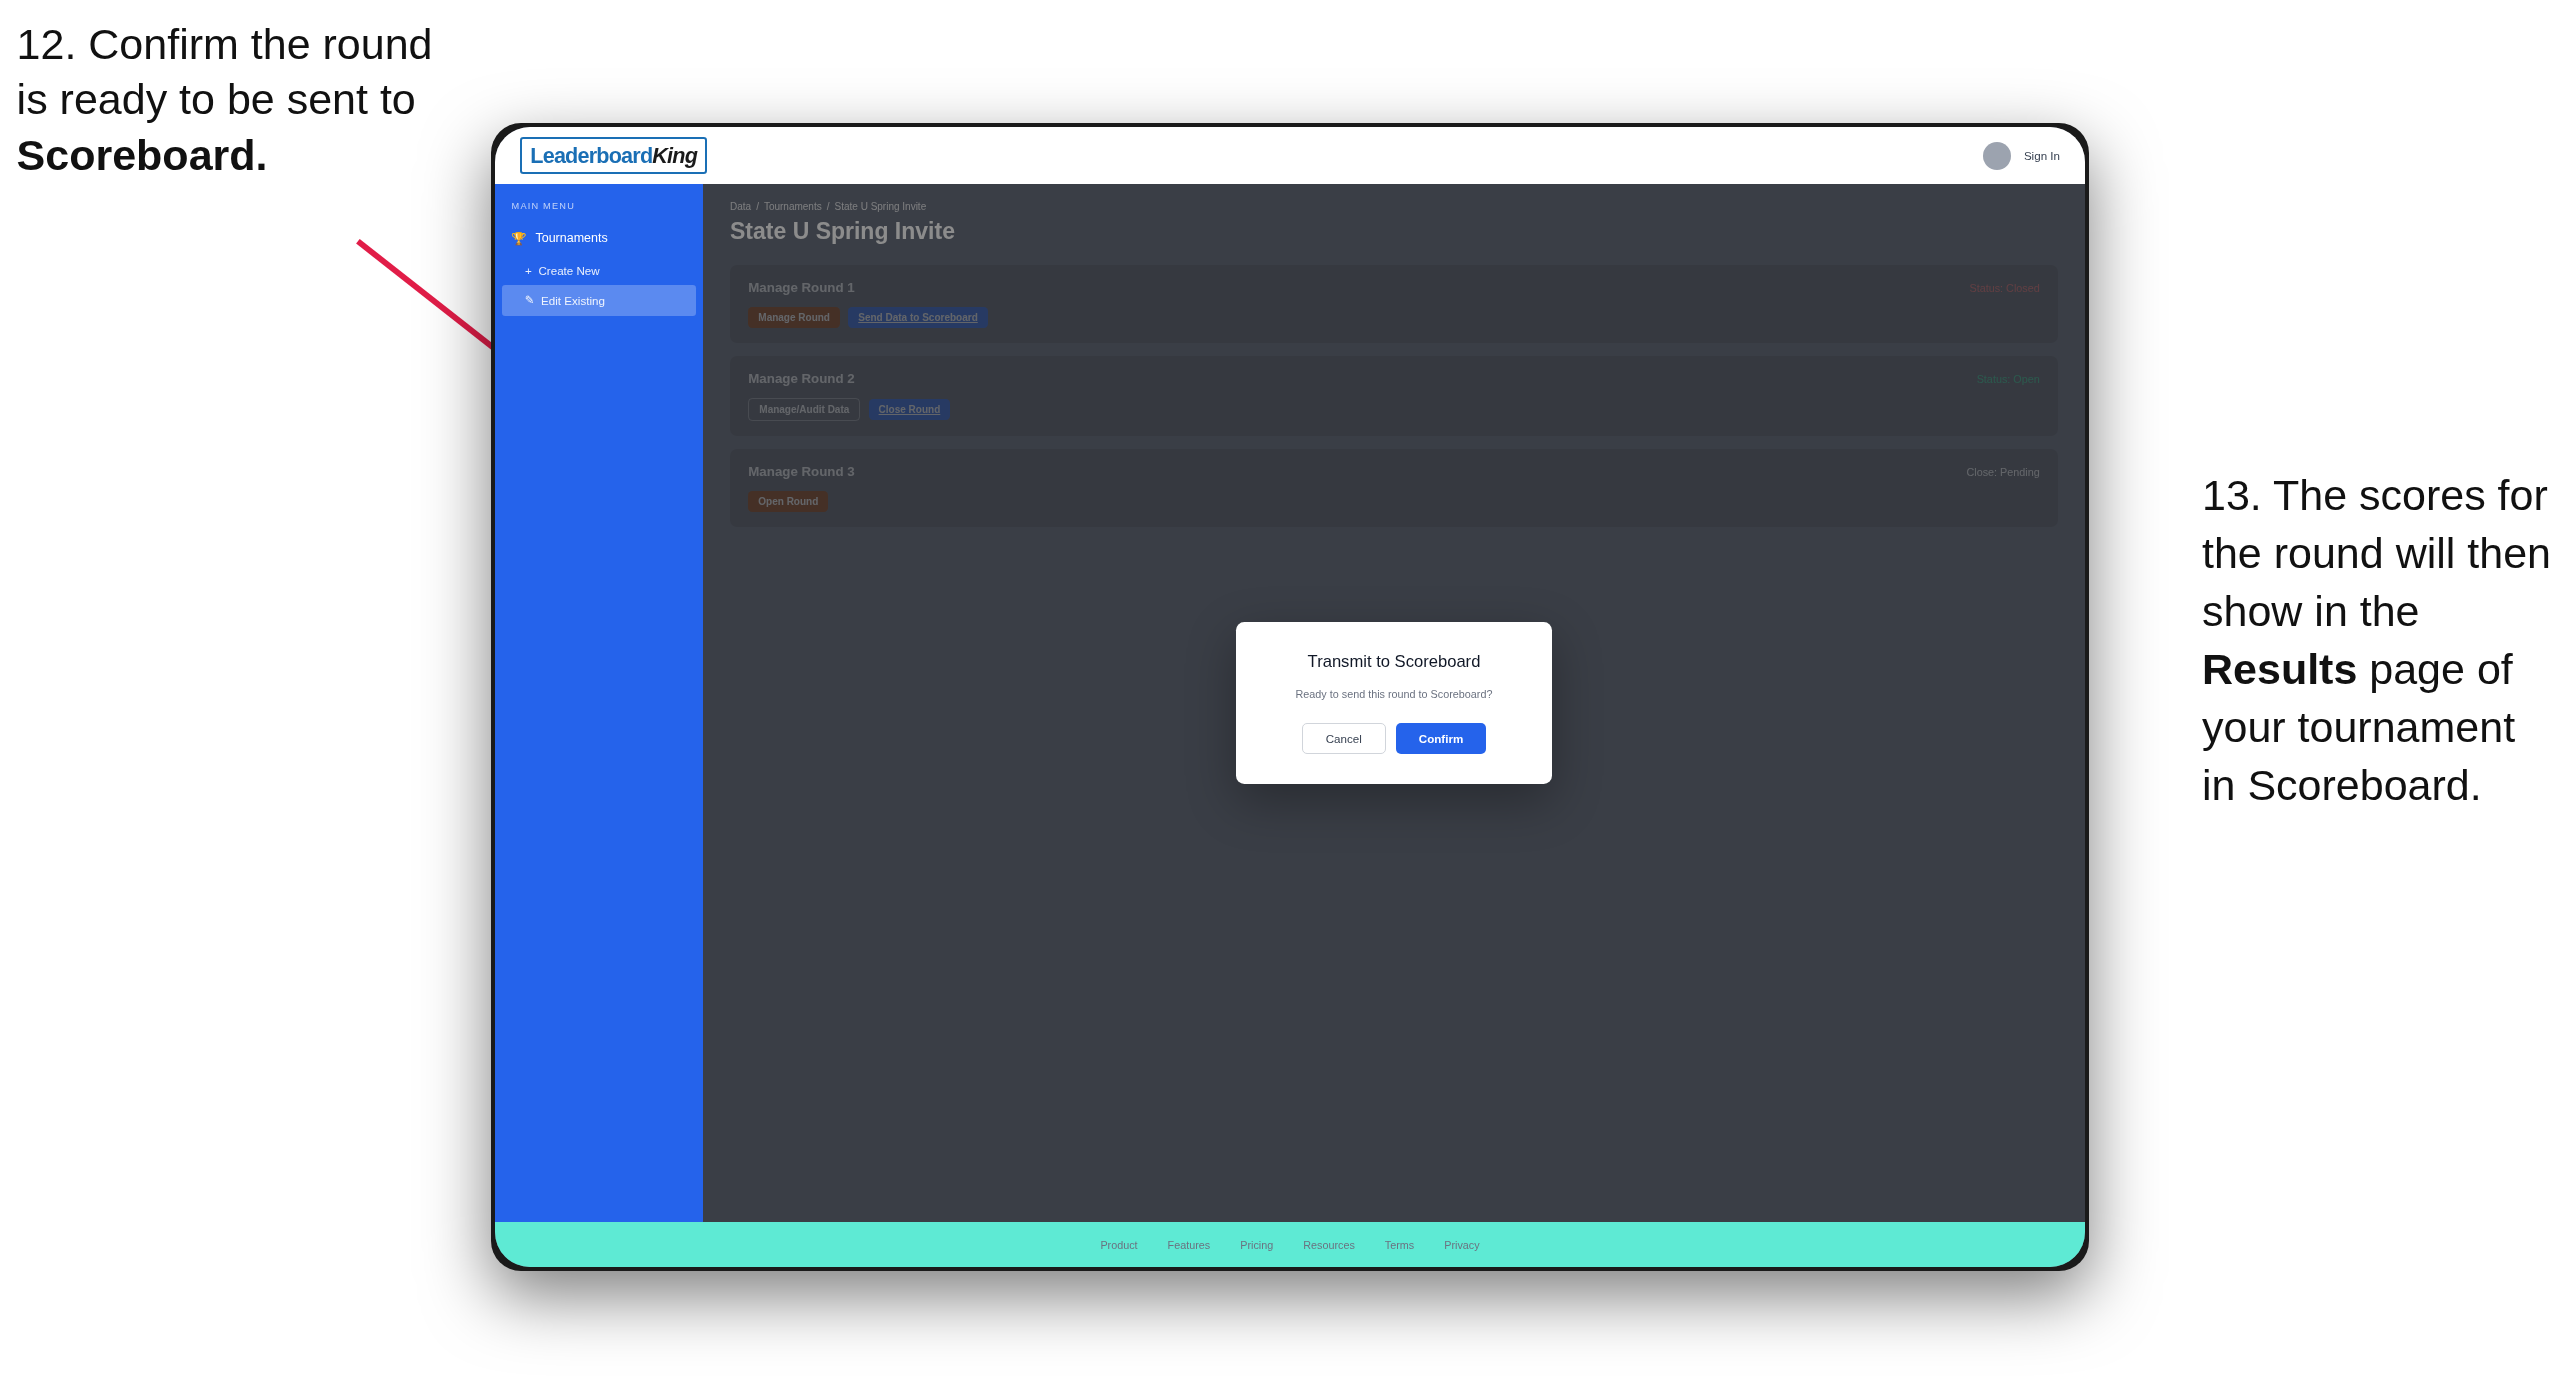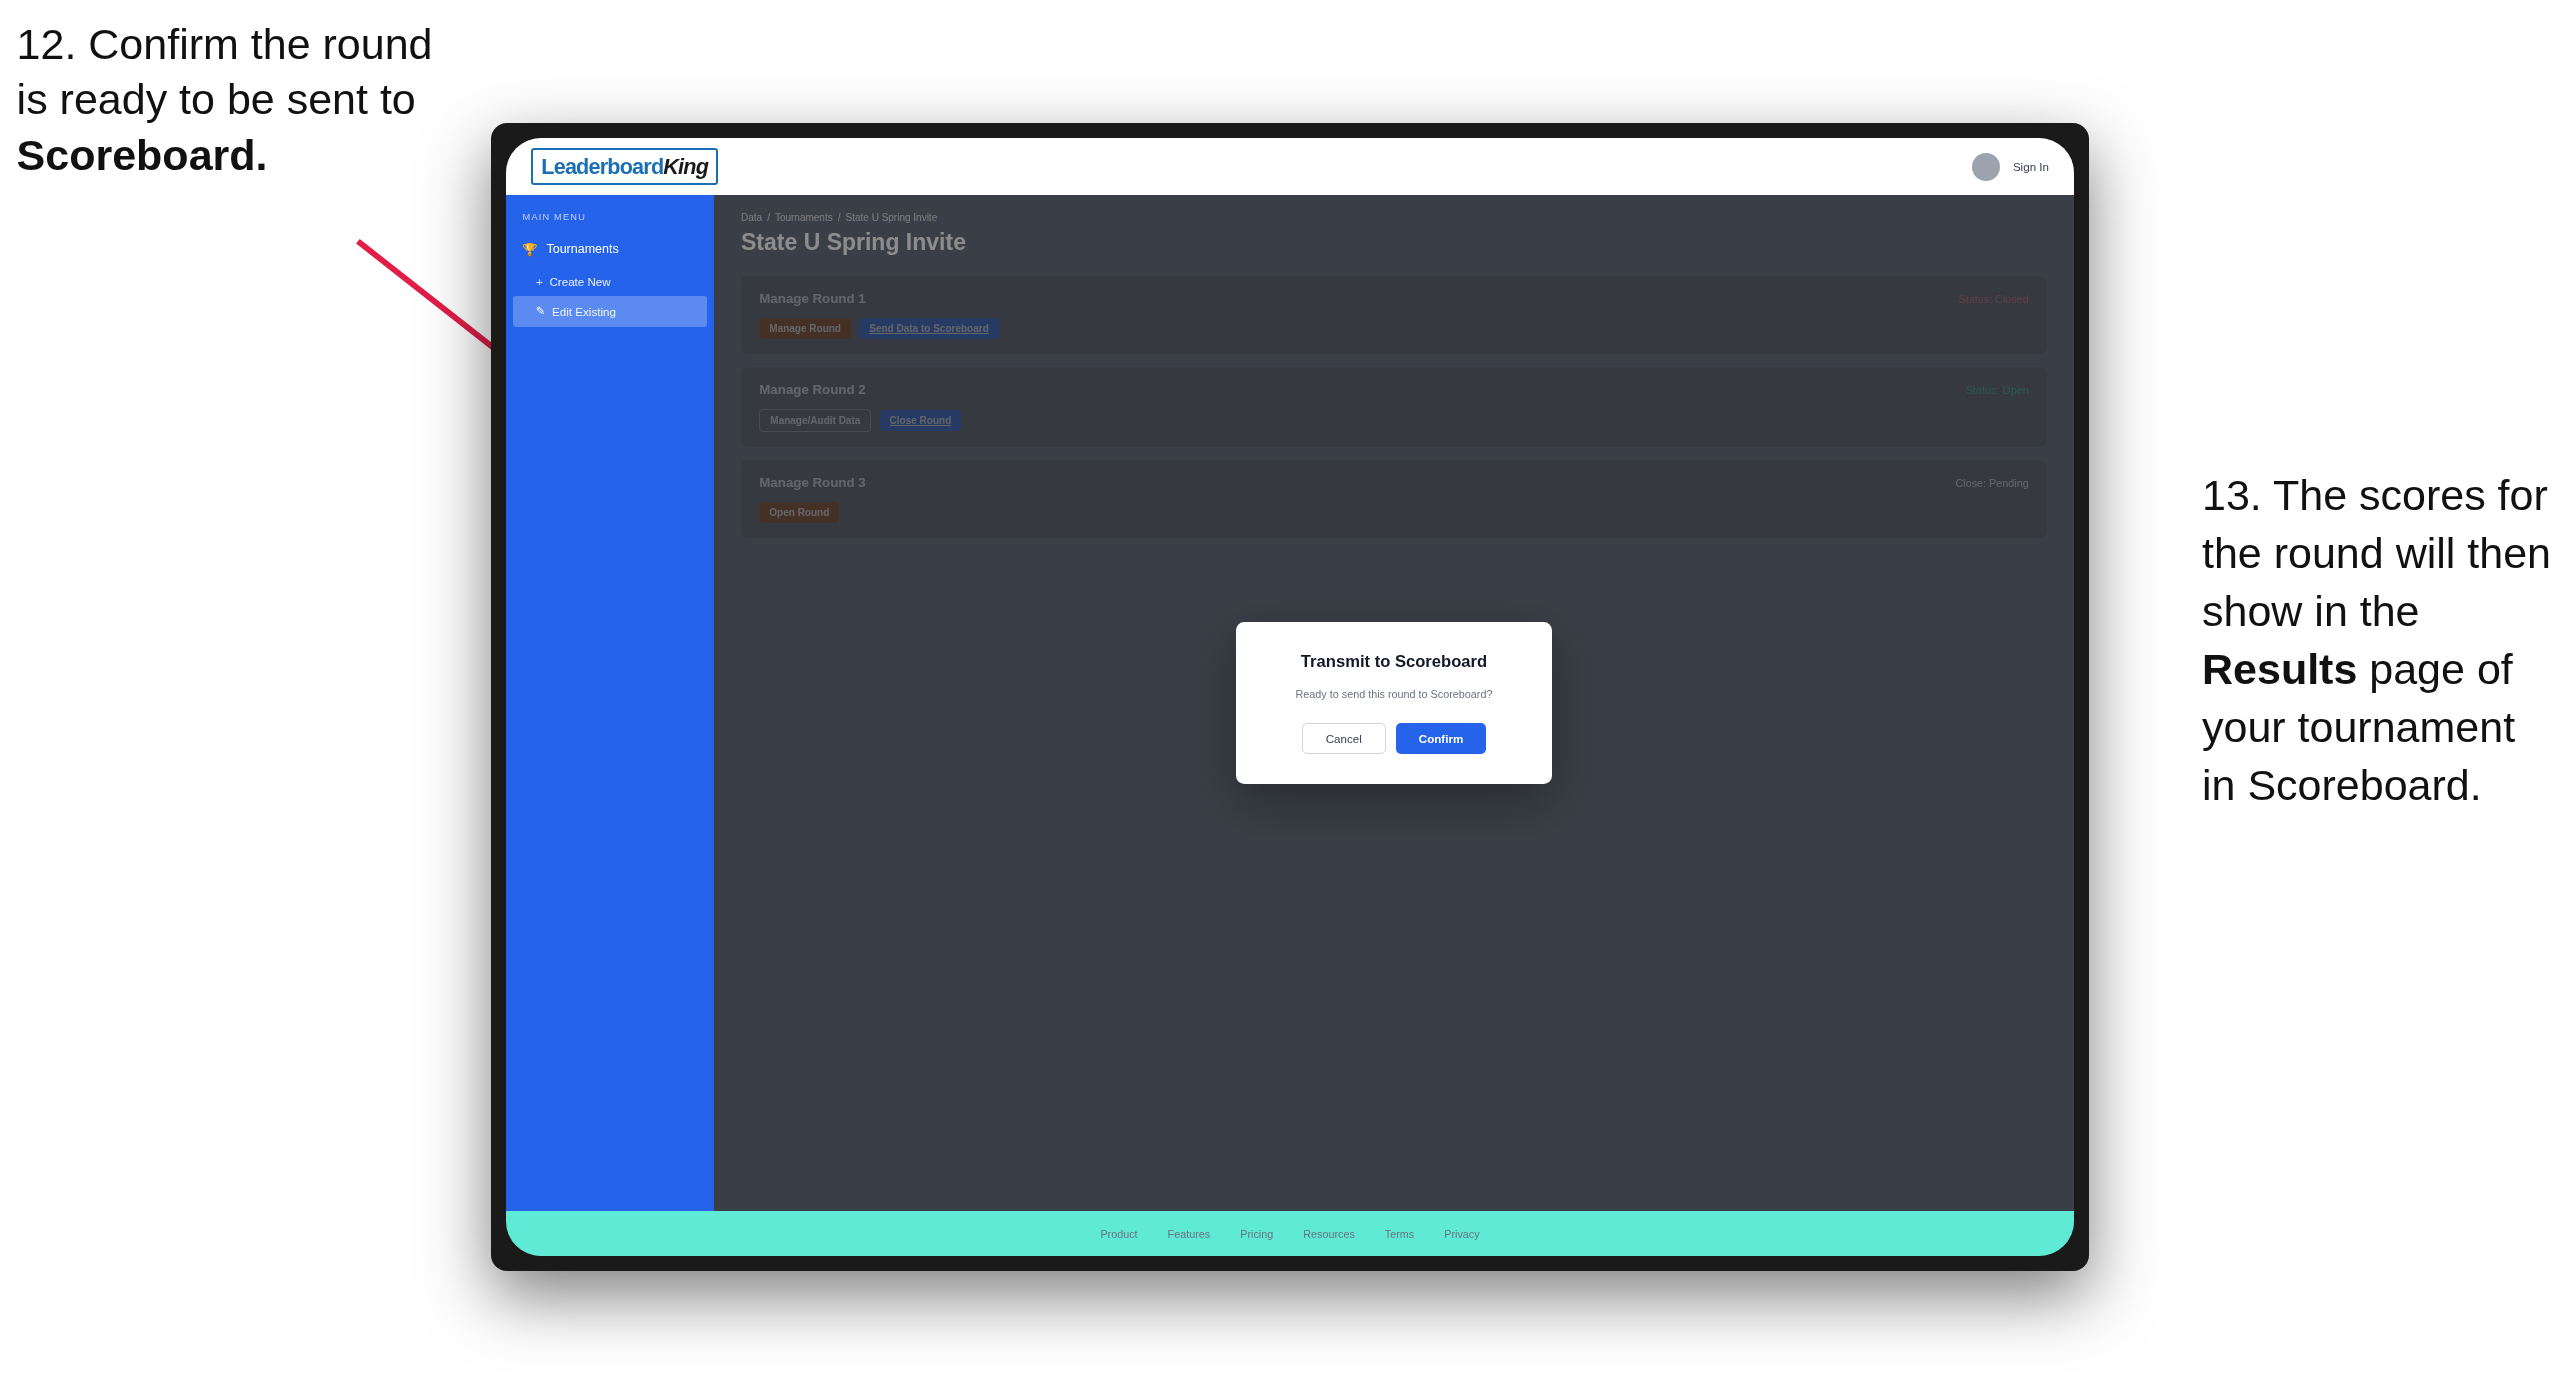--- a/index.html
+++ b/index.html
@@ -51,22 +51,22 @@
     }
 
     
     .tablet {
       position: absolute;
       top: 123px;
       left: 491px;
       width: 1598px;
       height: 1148px;
       background: #1a1a1a;
-      border-radius: 16px;
-      padding: 15px;
+      border-radius: 30px;
+      padding: 4px;
       box-shadow: 0 25px 67px rgba(0,0,0,0.5);
     }
 
     .tablet-screen {
       width: 100%;
       height: 100%;
       background: #6b7280;
       border-radius: 35px;
       overflow: hidden;
       display: flex;
@@ -307,21 +307,21 @@
       background: #ffffff;
       border-radius: 8.3px;
       padding: 30px 33px;
       width: 316px;
       box-shadow: 0 16.6px 50px rgba(0,0,0,0.3);
       text-align: center;
     }
 
     .modal-title {
       font-size: 16.6px;
-      font-weight: 700;
+      font-weight: 400;
       color: #111827;
       margin-bottom: 16px;
     }
 
     .modal-subtitle {
       font-size: 10.8px;
       color: #6b7280;
       margin-bottom: 23px;
     }
 

